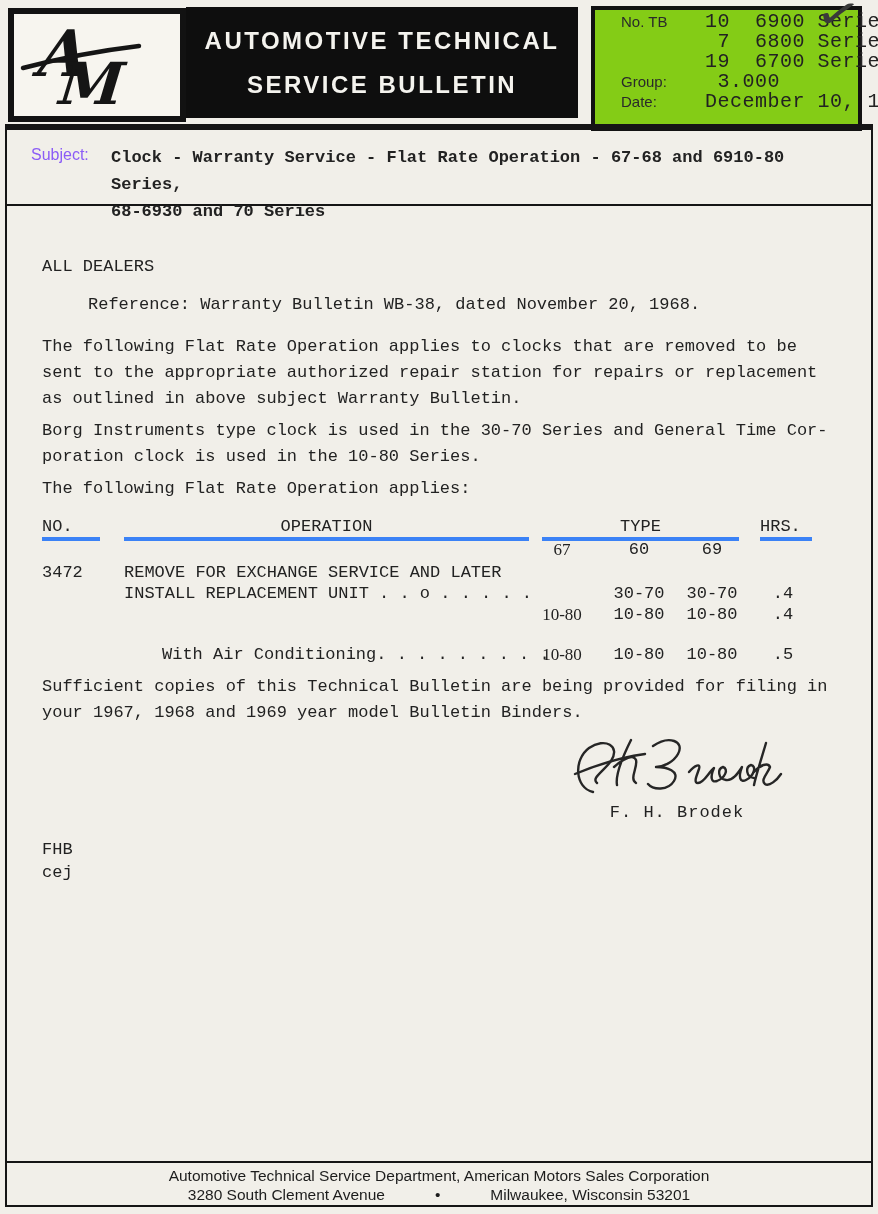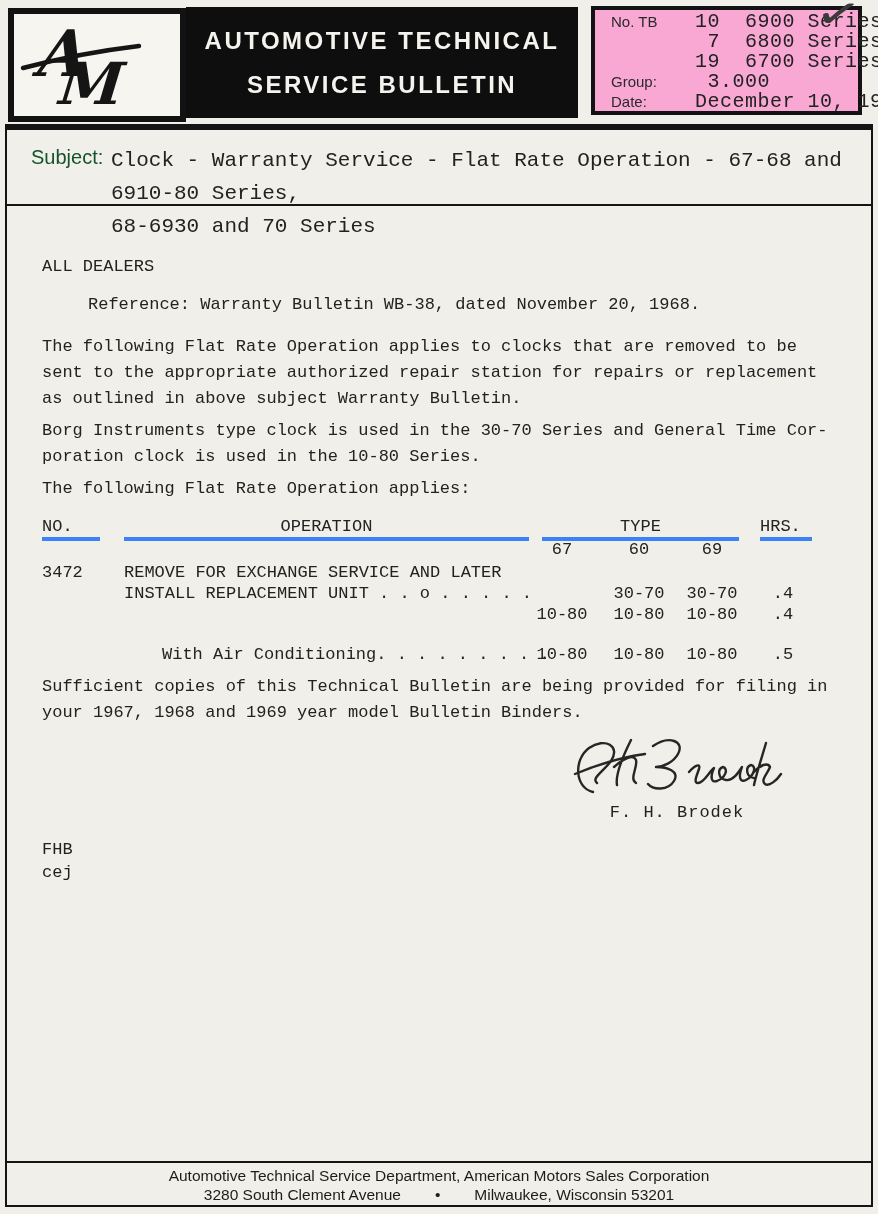--- a/index.html
+++ b/index.html
@@ -17,23 +17,23 @@
   }
   .title-box {
     position:absolute; left:186px; top:7px; width:392px; height:111px;
     background:#0e0e0e; color:#f4f3ee;
     display:flex; flex-direction:column; align-items:center; justify-content:center;
     gap:16px;
     font-family:"Liberation Sans", sans-serif; font-weight:bold;
     font-size:24px; letter-spacing:2.5px; text-align:center;
   }
   .num-box {
-    position:absolute; left:591px; top:6px; width:271px; height:109px;
-    border:4px solid #121212; background:#f9a8d4;
-    padding:2px 0 0 16px;
+    position:absolute; left:591px; top:6px; width:271px; height:125px;
+    border:4px solid #121212; background:#84cc16;
+    padding:2px 0 0 26px;
   }
   .num-row { display:flex; height:20px; line-height:20px; }
   .num-label {
     width:84px; flex:0 0 84px;
     font-family:"Liberation Sans", sans-serif; font-size:15px; color:#2a2a2a;
   }
   .num-value { font-size:20px; white-space:pre; letter-spacing:0.5px; }
   .checkmark {
     position:absolute; left:820px; top:-12px;
     font-size:44px; color:#3a3a3a;
@@ -41,44 +41,44 @@
     font-family:"DejaVu Sans", sans-serif;
   }
   
   .subject-box {
     position:absolute; left:5px; top:124px; width:868px; height:82px;
     border:2px solid #151515; border-top:6px solid #151515;
     display:flex; padding:14px 10px 0 24px;
   }
   .subject-label {
     flex:0 0 80px; font-family:"Liberation Sans", sans-serif;
-    font-size:20px; color:#14532d; padding-top:2px;
-  }
-  .subject-text { font-size:21px; line-height:33px; white-space:pre-wrap; }
+    font-size:16px; color:#8b5cf6; padding-top:2px;
+  }
+  .subject-text { font-size:17px; line-height:27px; white-space:pre-wrap;font-weight:bold; }
   
   .body-box {
     position:absolute; left:5px; top:206px; width:868px; height:957px;
     border:2px solid #151515; border-top:none;
     padding:48px 18px 0 35px; font-size:17px; line-height:26px;
     overflow:hidden;
   }
   .pre { white-space:pre-wrap; }
   .salutation { margin-bottom:12px; }
   .reference  { margin-left:46px; margin-bottom:16px; }
   .para       { margin-bottom:8px; }
   .para + .para { margin-top:-2px; }
   
   .frtable { position:relative; height:150px; margin-top:14px; font-size:17px; }
   .frtable span { position:absolute; line-height:21px; white-space:pre; }
   .u { border-bottom:4px solid #3b82f6; }
   .h-no   { left:0;   top:0; width:58px; }
   .h-op   { left:82px;  top:0; width:405px; text-align:center; }
   .h-type { left:500px; top:0; width:197px; text-align:center; }
   .h-hrs  { left:718px; top:0; width:52px; }
-  .y67 { left:492px; width:56px; text-align:center; }
+  .y67 { left:492px; width:56px; text-align:center;font-family:Liberation Serif, serif; }
   .y68 { left:569px; width:56px; text-align:center; }
   .y69 { left:642px; width:56px; text-align:center; }
   .yhr { left:722px; width:38px; text-align:center; }
   .r-years  { top:23px; }
   .r-line1  { top:46px; }
   .r-line2  { top:67px; }
   .r-line3  { top:88px; }
   .r-ac     { top:128px; }
   .c-no     { left:0; }
   .c-op     { left:82px; }
@@ -89,21 +89,21 @@
   .sig-svg { display:block; margin-left:10px; }
   .typed-name { text-align:center; margin-top:-4px; letter-spacing:1px; }
   .initials { margin-top:12px; line-height:23px; }
   
   .footer-box {
     position:absolute; left:5px; top:1163px; width:868px; height:44px;
     border:2px solid #151515; border-top:none;
     font-family:"Liberation Sans", sans-serif; font-size:15.5px; color:#1c1c1c;
     text-align:center; padding-top:3px; line-height:19px;
   }
-  .footer-line2 { display:flex; justify-content:center; gap:34px; }
+  .footer-line2 { display:flex; justify-content:center; gap:50px; }
 </style>
 </head>
 <body>
 
 <div class="page">
 
   <div class="logo-box">
     <svg width="160" height="98" viewBox="0 0 160 98" aria-hidden="true">
       <g fill="#151515" font-family="DejaVu Serif, serif" font-style="italic" font-weight="bold">
         <text x="26" y="60" font-size="64" transform="skewX(-6)">A</text>

